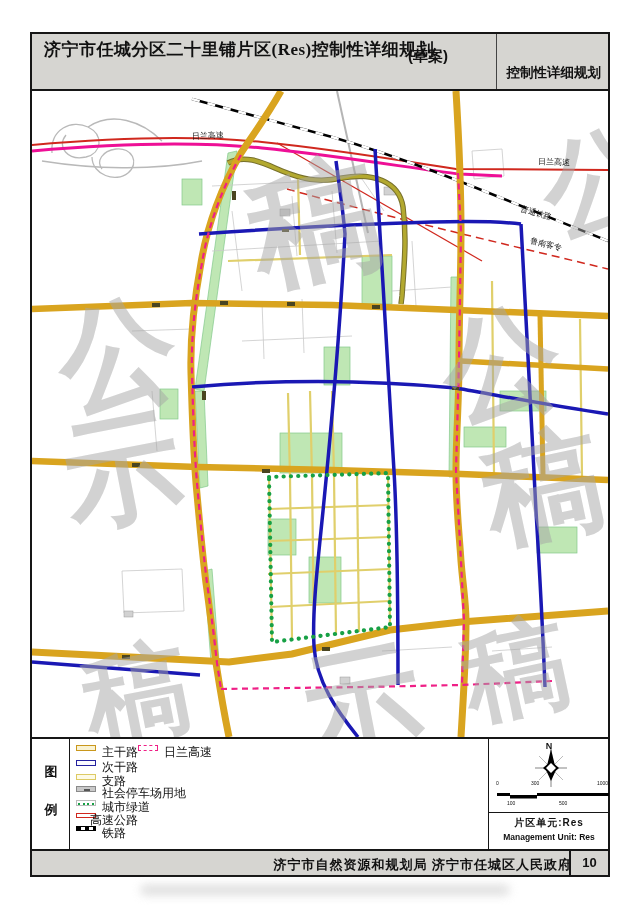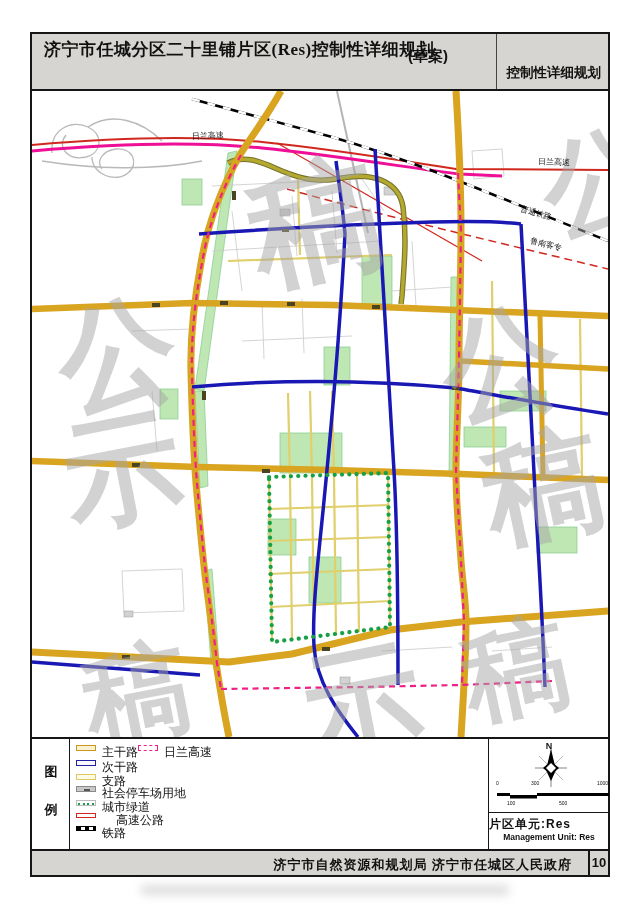--- a/index.html
+++ b/index.html
@@ -38,27 +38,27 @@
   .sw-rail{border:1px solid #000;height:5px;
      background:repeating-linear-gradient(90deg,#000 0 4px,#fff 4px 8px);}
   .sw-bound{border:1.5px dashed #ef1f86;background:#fff;}
   .lg-label{position:absolute;font-size:12px;top:-1px;white-space:nowrap;color:#111;}
   
   .north-n{position:absolute;left:0;top:2px;width:120px;text-align:center;font-size:9px;font-weight:bold;}
   .compass{position:absolute;left:44px;top:10px;}
   .scalebar{position:absolute;left:8px;top:48px;}
   .sc-num{position:absolute;font-size:5px;color:#111;}
   .lg-cell3-div{position:absolute;left:0;top:73px;width:120px;height:1px;background:#161616;}
-  .unit-cn{position:absolute;left:0;top:77px;width:120px;font-size:12px;font-weight:bold;letter-spacing:1px;}
+  .unit-cn{position:absolute;left:0;top:77px;width:120px;text-align:center;font-size:10px;font-weight:bold;letter-spacing:1px;}
   .unit-en{position:absolute;left:0;top:93px;width:120px;text-align:center;font-size:8.5px;font-weight:bold;}
   
   .ftr{position:absolute;left:0;top:815px;width:576px;height:26px;background:#d6d5d1;
        border-top:2px solid #161616;box-sizing:border-box;}
   .ftr-agency{position:absolute;right:36px;top:5px;font-size:13px;font-weight:bold;letter-spacing:1px;}
-  .ftr-pagebox{position:absolute;right:0;top:0;width:20px;height:24px;border-left:2px solid #161616;
+  .ftr-pagebox{position:absolute;right:0;top:0;width:39px;height:24px;border-left:2px solid #161616;
        box-sizing:border-box;text-align:center;}
   .ftr-page{font-size:13px;font-weight:bold;line-height:24px;}
   .smudge{position:absolute;left:140px;top:884px;width:370px;height:12px;background:#dcdcdc;
        border-radius:6px;filter:blur(4px);opacity:0.8;}
   .wm{font-size:118px;fill:#a6a6a6;opacity:0.5;font-weight:bold;}
   .maplabel{font-size:8px;fill:#111;}
 </style>
 </head>
 <body>
 
@@ -237,21 +237,21 @@
           <span class="lg-label" style="left:26px">社会停车场用地</span>
         </div>
         <div class="lg-row" style="left:44px;top:61px">
           <span class="sw sw-greenway">
               <i></i>
             </span>
           <span class="lg-label" style="left:26px">城市绿道</span>
         </div>
         <div class="lg-row" style="left:44px;top:74px">
           <span class="sw sw-exp"></span>
-          <span class="lg-label" style="left:40px">高速公路</span>
+          <span class="lg-label" style="left:14px">高速公路</span>
         </div>
         <div class="lg-row" style="left:44px;top:87px">
           <span class="sw sw-rail"></span>
           <span class="lg-label" style="left:26px">铁路</span>
         </div>
         <div class="lg-row" style="left:106px;top:6px">
           <span class="sw sw-bound"></span>
           <span class="lg-label" style="left:26px">日兰高速</span>
         </div>
       </div>

